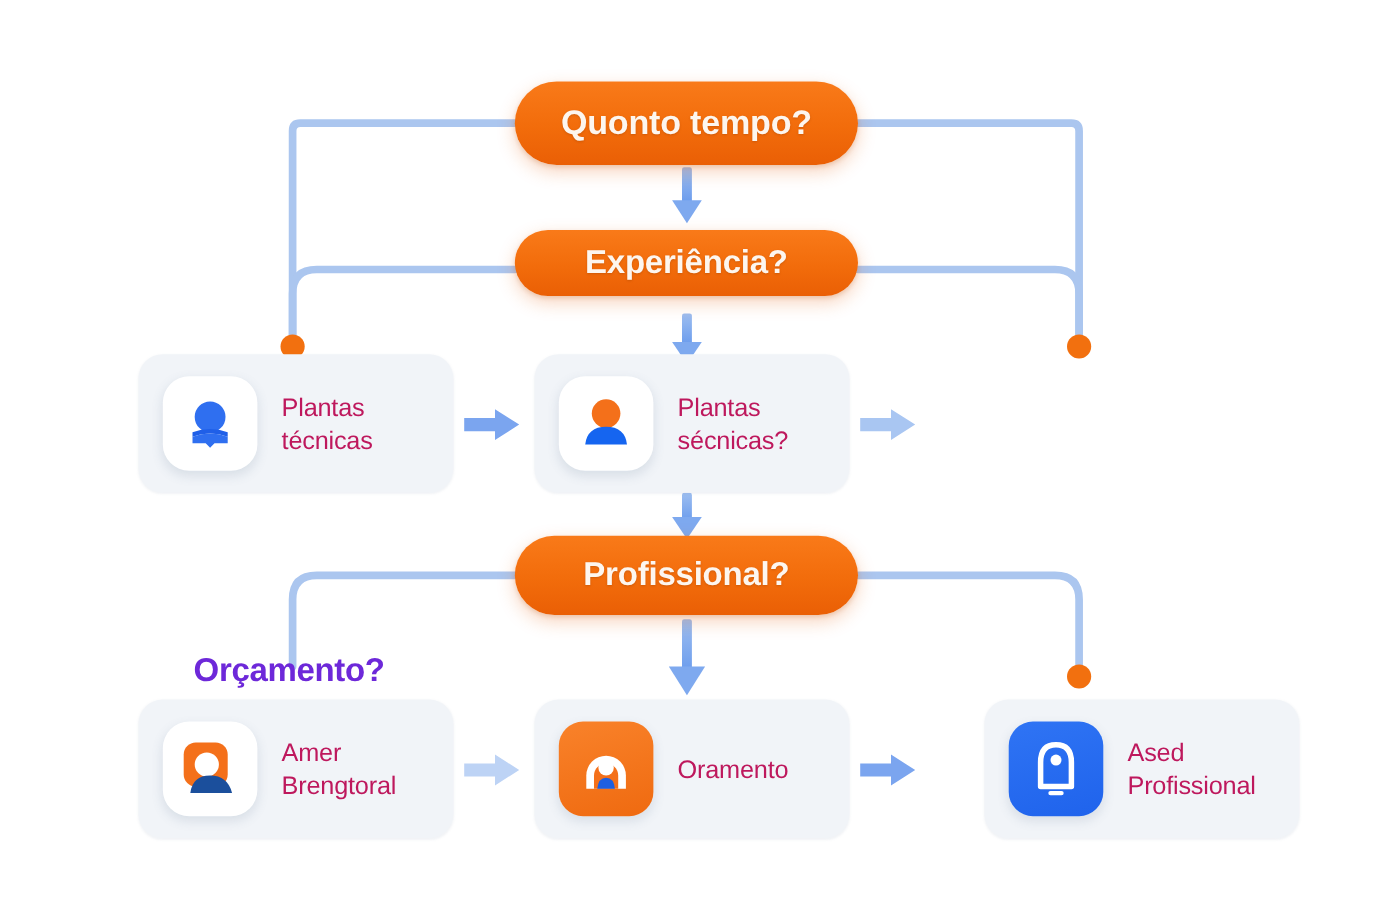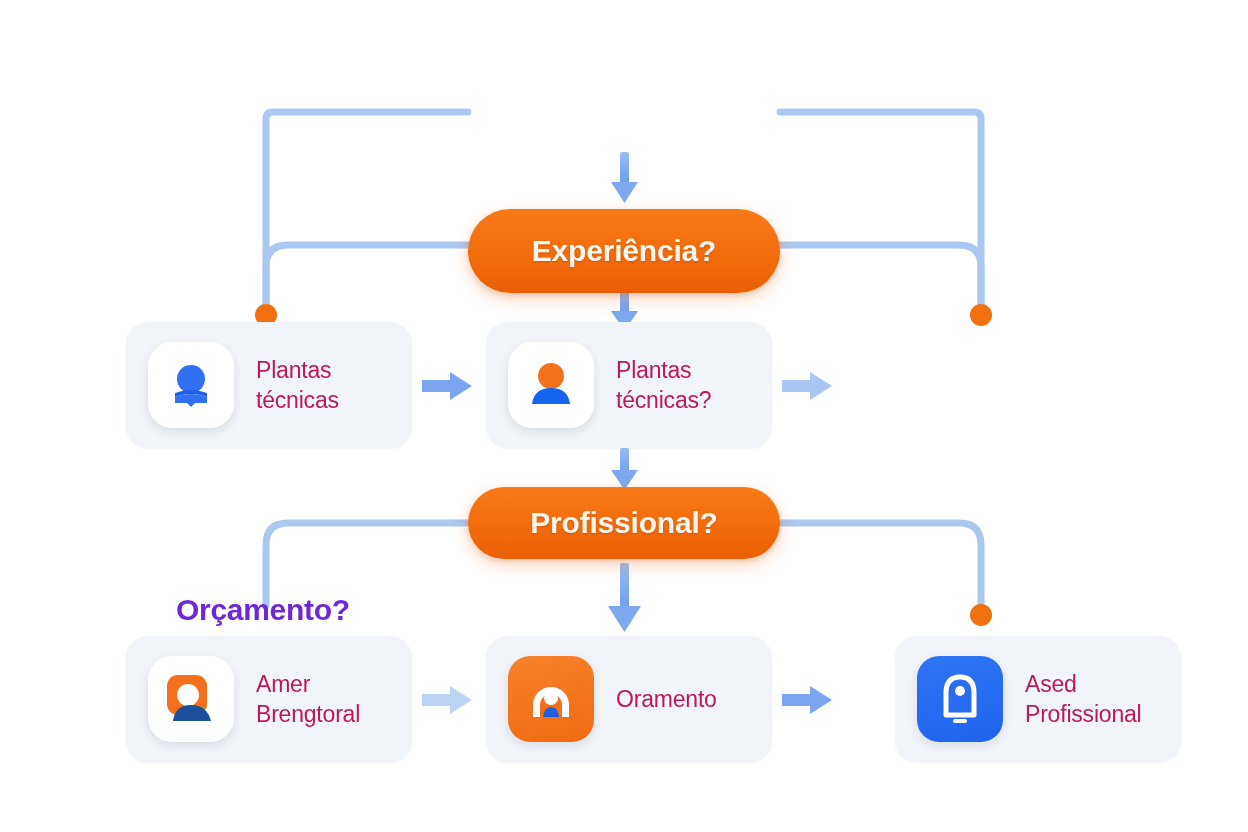--- a/index.html
+++ b/index.html
@@ -36,21 +36,21 @@
     border-radius: 999px;
     background: linear-gradient(180deg, #f97a19 0%, #f26c0b 55%, #ea5f05 100%);
     box-shadow: 0 6px 16px rgba(230,100,20,0.28), 0 2px 4px rgba(160,70,10,0.18);
     color: #fdf6ef;
     font-weight: bold;
     letter-spacing: -0.2px;
     text-shadow: 0 1px 2px rgba(120,50,0,0.28);
     white-space: nowrap;
   }
   .pill-1 { left: 468px; top: 74px;  width: 312px; height: 76px; font-size: 31px; }
-  .pill-2 { left: 468px; top: 209px; width: 312px; height: 84px; font-size: 30px; }
+  .pill-2 { left: 468px; top: 209px; width: 312px; height: 60px; font-size: 30px; }
   .pill-3 { left: 468px; top: 487px; width: 312px; height: 72px; font-size: 30px; }
 
   
   .card {
     position: absolute;
     display: flex;
     align-items: center;
     border-radius: 22px;
     background: #f1f4f8;
     box-shadow: 0 1px 2px rgba(120,140,165,0.10);
@@ -155,20 +155,23 @@
       <polygon points="611,311 638,311 624.5,331" fill="#7ea9ef"></polygon>
 
       <rect x="620" y="448" width="9" height="26" fill="url(#arrowGrad)" rx="2"></rect>
       <polygon points="611,470 638,470 624.5,490" fill="#7ea9ef"></polygon>
 
       <rect x="620" y="563" width="9" height="48" fill="url(#arrowGrad)" rx="2"></rect>
       <polygon points="608,606 641,606 624.5,632" fill="#7ea9ef"></polygon>
     </g>
   </svg>
 
+  <div class="pill pill-1">
+    <span>Quonto tempo?</span>
+  </div>
   <div class="pill pill-2">
     <span>Experiência?</span>
   </div>
   <div class="pill pill-3">
     <span>Profissional?</span>
   </div>
 
   <div class="free-label">Orçamento?</div>
 
   <div class="card card-mid c-r2-left">
@@ -187,21 +190,21 @@
 
   <div class="card card-mid c-r2-mid">
     <div class="tile tile-white">
       <svg width="58" height="58" viewBox="0 0 58 58" xmlns="http://www.w3.org/2000/svg">
         <circle cx="29" cy="20" r="13" fill="#f4701a"></circle>
         <path d="M10 48 Q12 32 29 32 Q46 32 48 48 Z" fill="#1565f0"></path>
       </svg>
     </div>
     <div class="card-label">
       <span class="ln">Plantas</span>
-      <span class="ln">técnicas?</span>
+      <span class="ln">sécnicas?</span>
     </div>
   </div>
 
 
   <svg class="h-arrow a-r2-1" viewBox="0 0 54 34" xmlns="http://www.w3.org/2000/svg">
     <path d="M2 11 L30 11 L30 3 L52 17 L30 31 L30 23 L2 23 Z" fill="#7ba5ef"></path>
   </svg>
   <svg class="h-arrow a-r2-2" viewBox="0 0 54 34" xmlns="http://www.w3.org/2000/svg">
     <path d="M2 11 L30 11 L30 3 L52 17 L30 31 L30 23 L2 23 Z" fill="#a9c6f2"></path>
   </svg>

